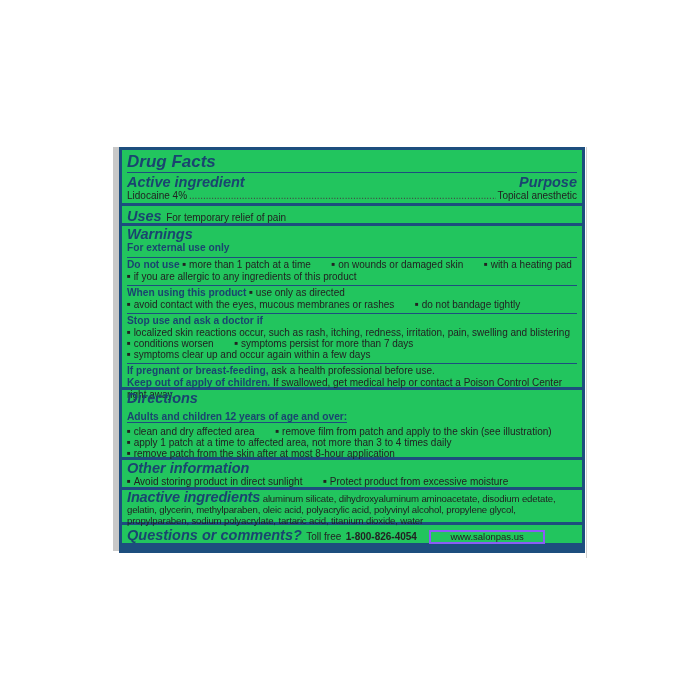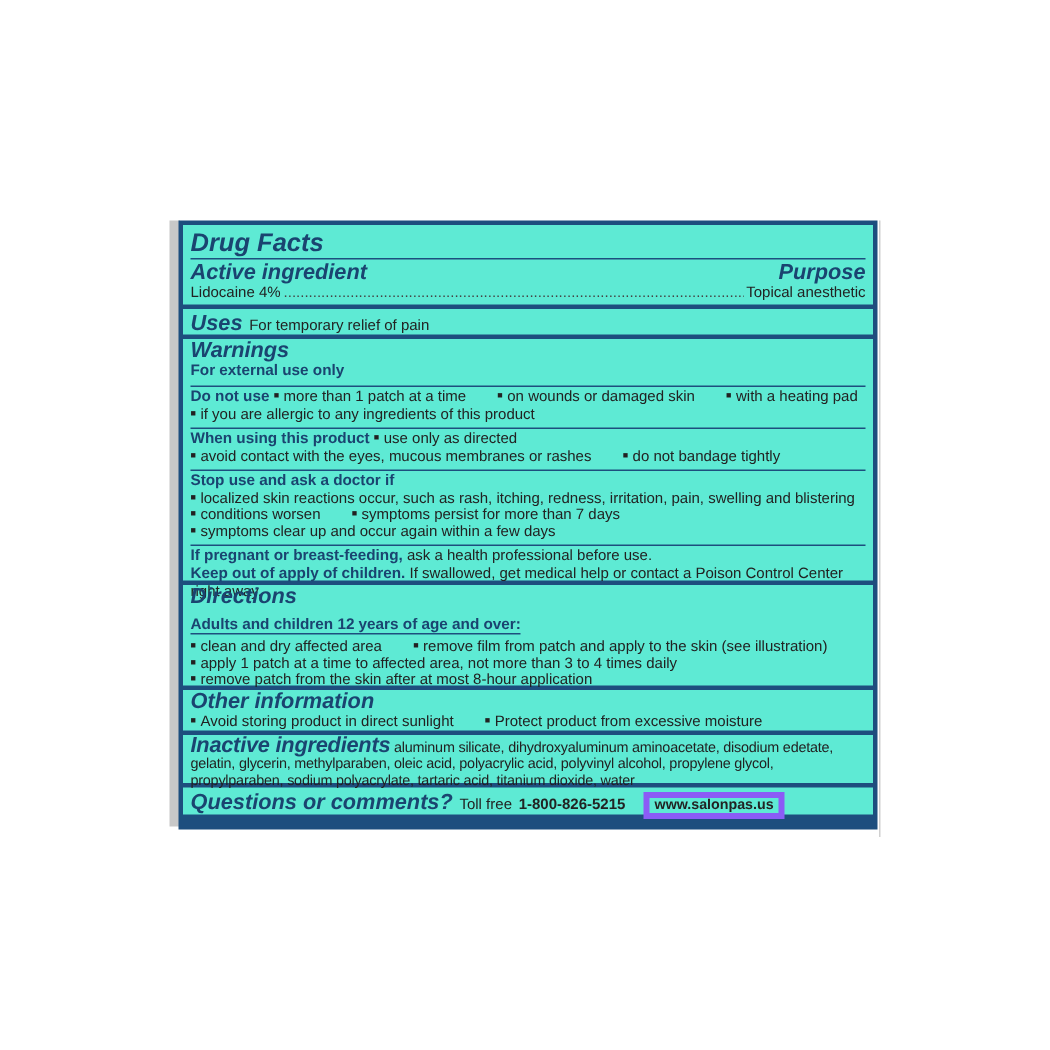--- a/index.html
+++ b/index.html
@@ -4,35 +4,35 @@
 <style>
   * { box-sizing: border-box; margin: 0; padding: 0; }
   html, body { width: 700px; height: 700px; background: #ffffff; overflow: hidden; }
   body { position: relative; font-family: "Liberation Sans", sans-serif; color: #222; }
   .shadow-strip { position: absolute; left: 113px; top: 147px; width: 7px; height: 404px; background: #c8c8c8; }
   .right-line { position: absolute; left: 586px; top: 147px; width: 1px; height: 411px; background: #d0d0d0; }
   .df-frame {
     position: absolute; left: 119px; top: 147px; width: 466px; height: 406px;
     background: #1d4e7e; padding: 3px;
   }
-  .panel { background: #5eead4; padding: 1px 5px 1px 5px; }
+  .panel { background: #22c55e; padding: 1px 5px 1px 5px; }
   .panel + .panel { margin-top: 3px; }
   .h-big { font-weight: bold; font-style: italic; color: #1a4470; font-size: 16px; line-height: 18px; }
   .h-sub { font-weight: bold; color: #1a4470; font-size: 10.2px; line-height: 12px; }
   .txt { font-size: 10px; line-height: 11px; color: #222; }
   .row-between { display: flex; justify-content: space-between; align-items: baseline; }
   .dots { flex: 1; overflow: hidden; white-space: nowrap; font-size: 10px; line-height: 11px; color: #444; margin: 0 2px; }
   .dots::after { content: "................................................................................................................................................................................................................"; }
   .rule-thin { border-top: 1px solid #1d4e7e; }
   .rule-mid { border-top: 1.5px solid #1d4e7e; margin-top: 1px; }
   .bullet::before { content: "■"; font-size: 6px; vertical-align: 2px; margin-right: 3px; color: #222; }
   .gap { display: inline-block; width: 18px; }
   .underline { border-bottom: 1.5px solid #1d4e7e; display: inline-block; line-height: 11px; }
   .bold-dark { font-weight: bold; color: #222; }
-  .web { border: 4px solid #8b5cf6; padding: 0 3px; font-size: 9.5px; line-height: 10px; margin-left: 8px; display: inline-block; font-weight: bold; }
+  .web { border: 2px solid #8b5cf6; padding: 0 19px; font-size: 9.5px; line-height: 10px; margin-left: 8px; display: inline-block; }
   .sub-block { padding-top: 1px; padding-bottom: 2px; }
 </style>
 </head>
 <body>
 
 <div class="shadow-strip"></div>
 <div class="right-line"></div>
 
 <div class="df-frame">
 
@@ -128,17 +128,17 @@
   <div class="panel" style="height:32px;">
     <div class="txt" style="font-size:9.6px;line-height:11px;letter-spacing:-0.15px;">
       <span class="h-big" style="font-size:14.5px;line-height:13px;">Inactive ingredients</span>
       <span>aluminum silicate, dihydroxyaluminum aminoacetate, disodium edetate, gelatin, glycerin, methylparaben, oleic acid, polyacrylic acid, polyvinyl alcohol, propylene glycol, propylparaben, sodium polyacrylate, tartaric acid, titanium dioxide, water</span>
     </div>
   </div>
 
   <div class="panel" style="height:18px;">
     <span class="h-big" style="font-size:14.5px;line-height:16px;">Questions or comments?</span>
     <span class="txt">Toll free</span>
-    <span class="txt bold-dark">1-800-826-5215</span>
+    <span class="txt bold-dark">1-800-826-4054</span>
     <span class="web">www.salonpas.us</span>
   </div>
 
 </div>
 
 </body></html>

